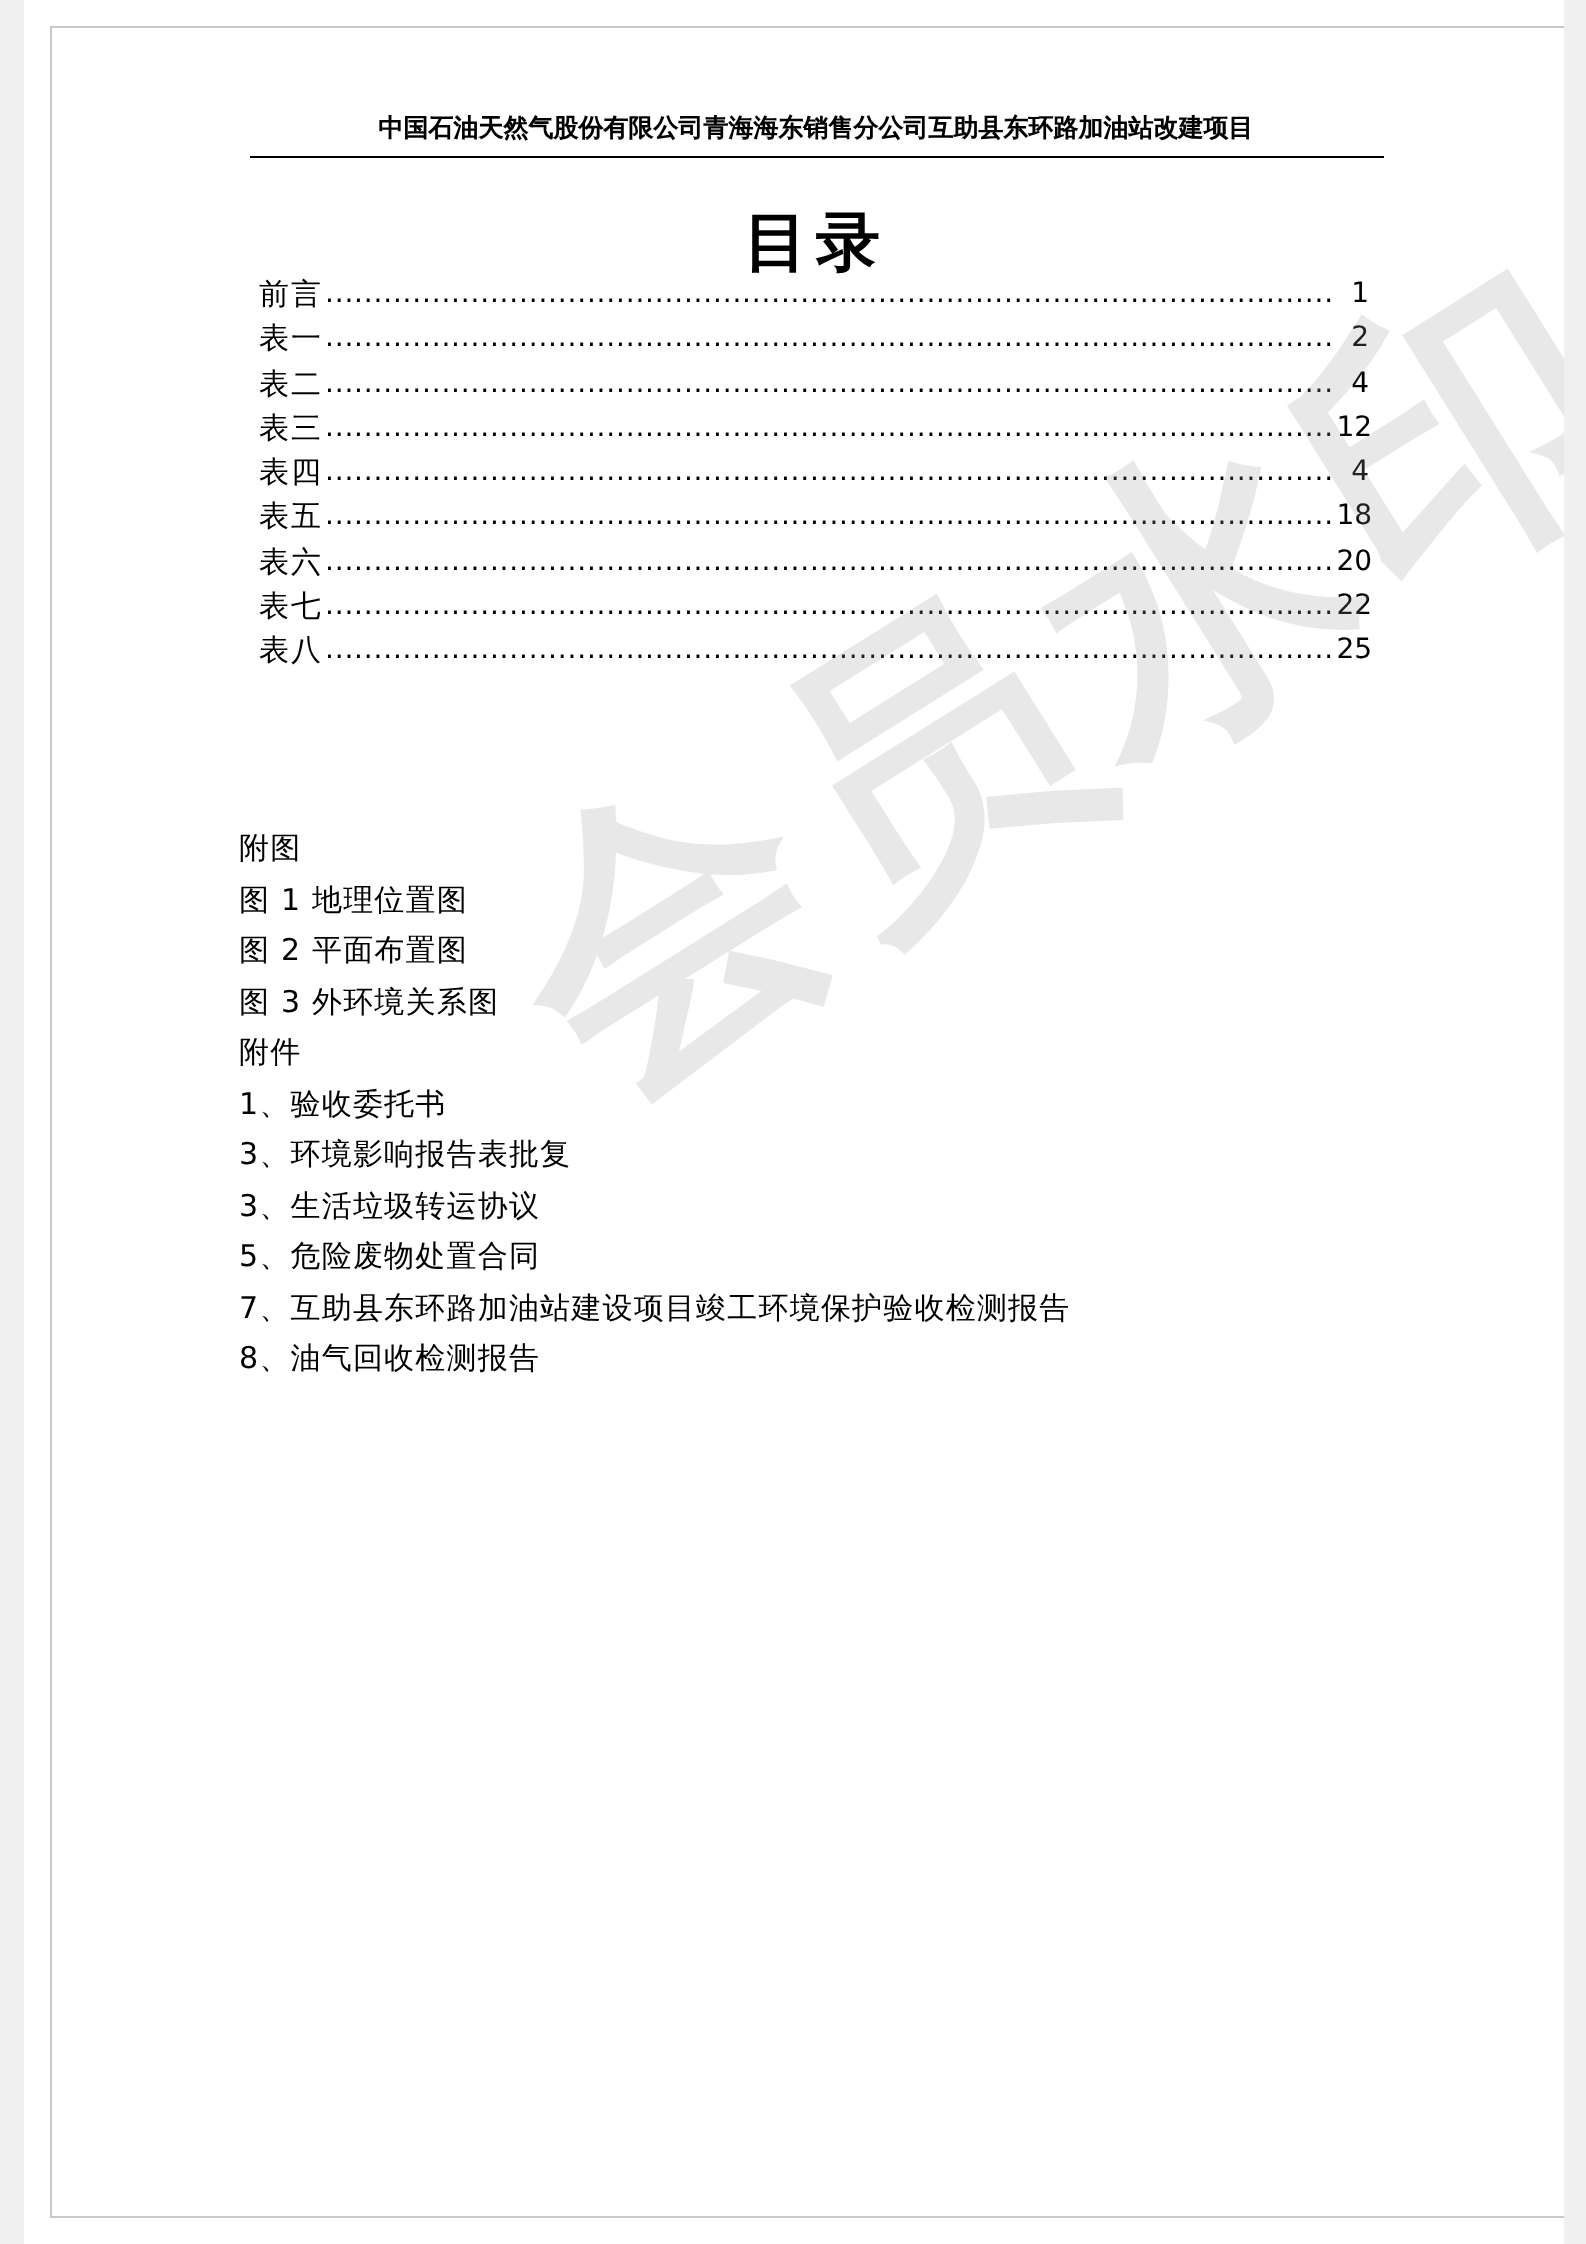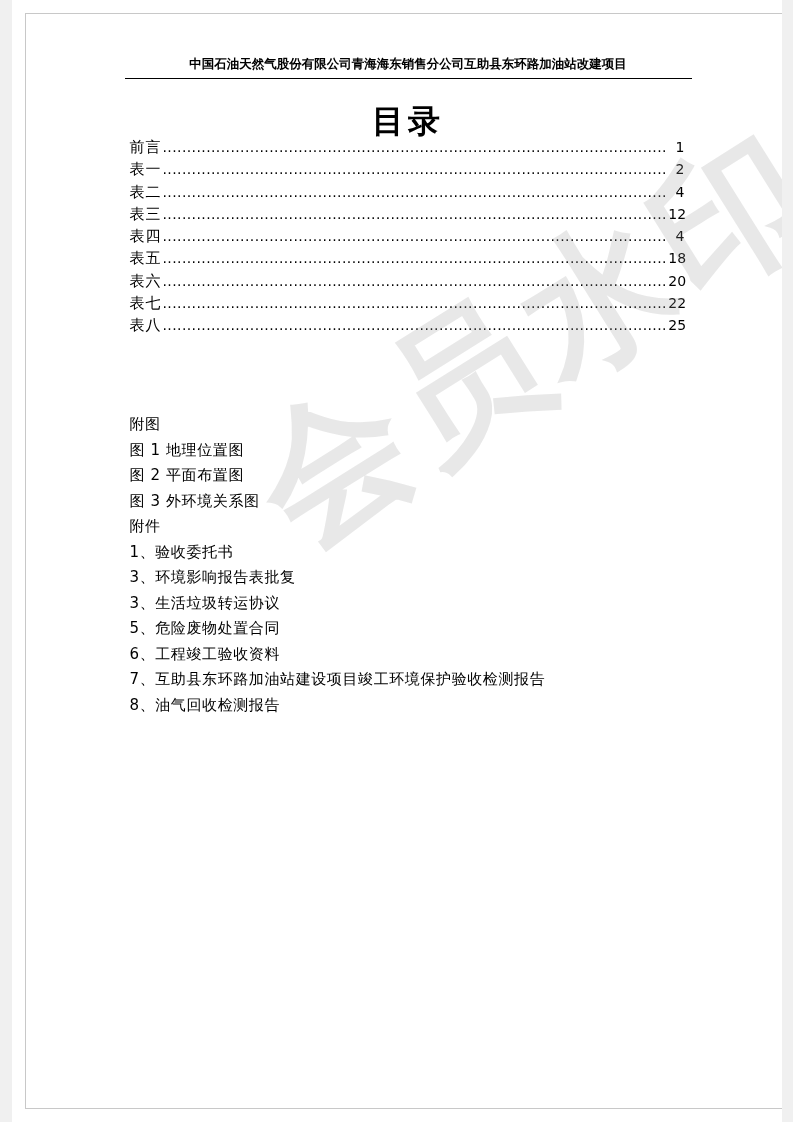--- a/index.html
+++ b/index.html
@@ -82,21 +82,21 @@
     margin: 0 1px;
     color: #000;
   }
   .toc-page {
     font-size: 14px;
     text-align: right;
     min-width: 16px;
   }
   .attach {
     position: absolute;
-    left: 118px;
+    left: 108px;
     top: 412px;
     width: 600px;
   }
   .attach-line {
     font-size: 15px;
     line-height: 25.5px;
     letter-spacing: 0.6px;
     white-space: nowrap;
   }
   .watermark {
@@ -185,21 +185,20 @@
   <div class="attach">
     <div class="attach-line">附图</div>
     <div class="attach-line">图 1    地理位置图</div>
     <div class="attach-line">图 2    平面布置图</div>
     <div class="attach-line">图 3 外环境关系图</div>
     <div class="attach-line">附件</div>
     <div class="attach-line">1、验收委托书</div>
     <div class="attach-line">3、环境影响报告表批复</div>
     <div class="attach-line">3、生活垃圾转运协议</div>
     <div class="attach-line">5、危险废物处置合同</div>
-    <div class="attach-line">6、工程竣工验收资料</div>
     <div class="attach-line">7、互助县东环路加油站建设项目竣工环境保护验收检测报告</div>
     <div class="attach-line">8、油气回收检测报告</div>
   </div>
 
   <div class="watermark">
     <span>会员水印</span>
   </div>
 
 </div>
 

